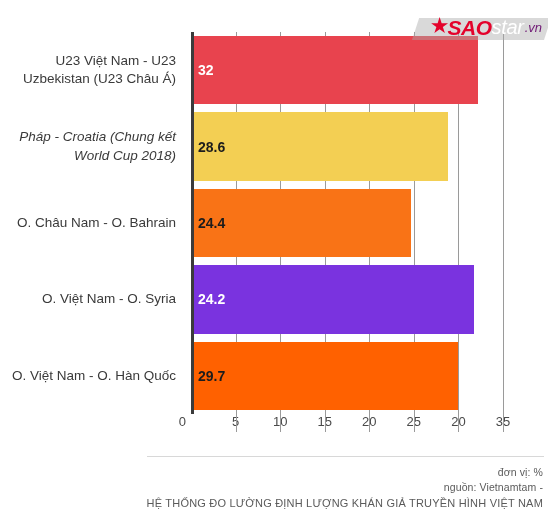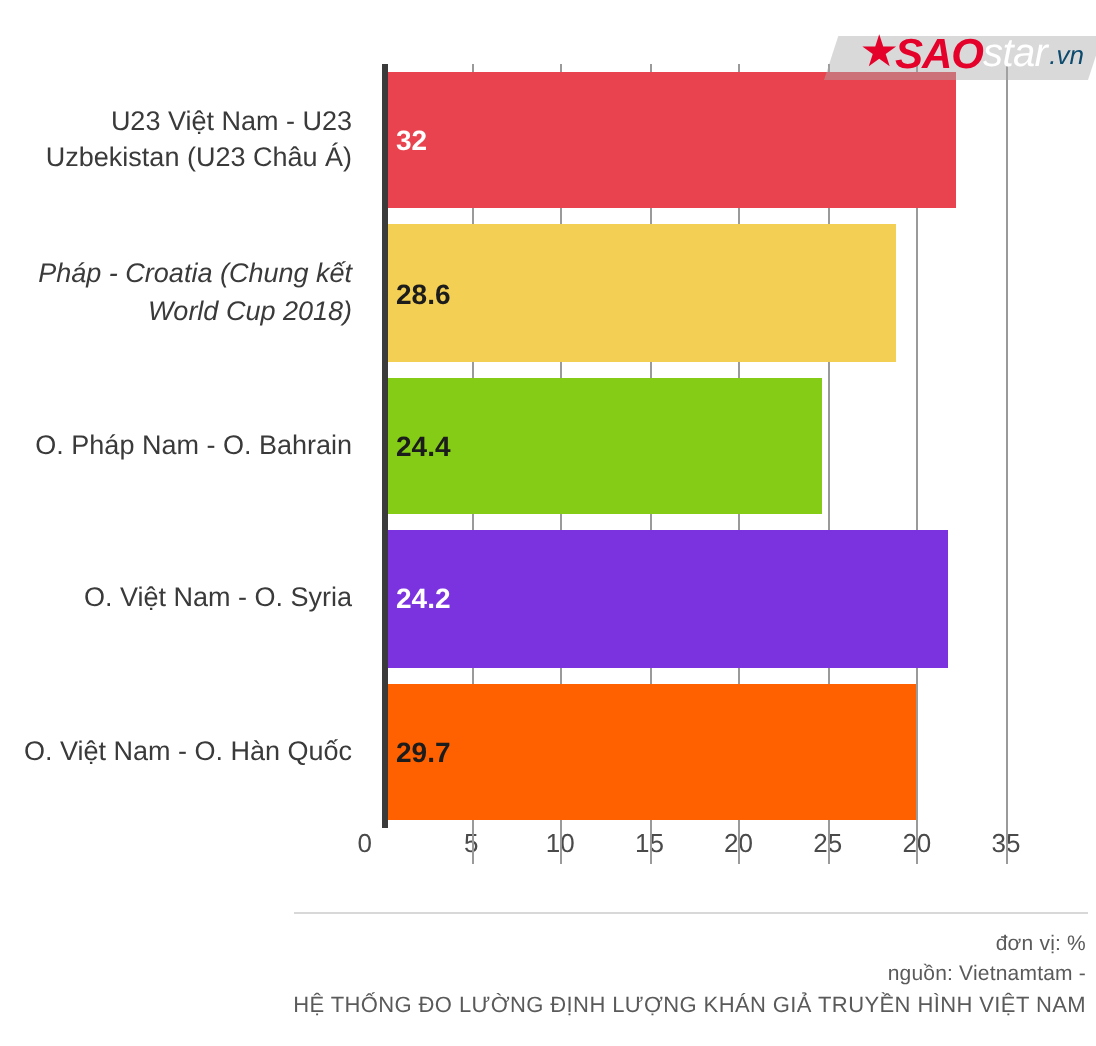--- a/index.html
+++ b/index.html
@@ -60,21 +60,21 @@
   }
   #logo .star-word {
     font-style: italic;
     font-size: 20px;
     color: #ffffff;
     letter-spacing: -0.3px;
   }
   #logo .vn {
     font-style: italic;
     font-size: 13px;
-    color: #0c4a6e;
+    color: #701a75;
     margin-left: 1px;
   }
 
   
   #chart {
     position: absolute;
     left: 0;
     top: 0;
     width: 548px;
     height: 450px;
@@ -241,23 +241,23 @@
       </div>
       <div class="row" style="top: 108.4px; height: 76.4px;">
         <div class="row-label" style="height: 76.4px; font-style: italic;">Pháp - Croatia (Chung kết World Cup 2018)</div>
         <div class="bar-wrap" style="width: 254.949px; height: 68.4px; top: 4px;">
           <div class="bar" style="background: rgb(243, 207, 83);">
             <span class="bar-value" style="color: rgb(28, 28, 28);">28.6</span>
           </div>
         </div>
       </div>
       <div class="row" style="top: 184.8px; height: 76.4px;">
-        <div class="row-label" style="height: 76.4px;">O. Pháp Nam - O. Bahrain</div>
+        <div class="row-label" style="height: 76.4px;">O. Châu Nam - O. Bahrain</div>
         <div class="bar-wrap" style="width: 217.509px; height: 68.4px; top: 4px;">
-          <div class="bar" style="background: #84cc16;">
+          <div class="bar" style="background: #f97316;">
             <span class="bar-value" style="color: rgb(28, 28, 28);">24.4</span>
           </div>
         </div>
       </div>
       <div class="row" style="top: 261.2px; height: 76.4px;">
         <div class="row-label" style="height: 76.4px;">O. Việt Nam - O. Syria</div>
         <div class="bar-wrap" style="width: 280.8px; height: 68.4px; top: 4px;">
           <div class="bar" style="background: rgb(122, 51, 223);">
             <span class="bar-value" style="color: rgb(255, 255, 255);">24.2</span>
           </div>

